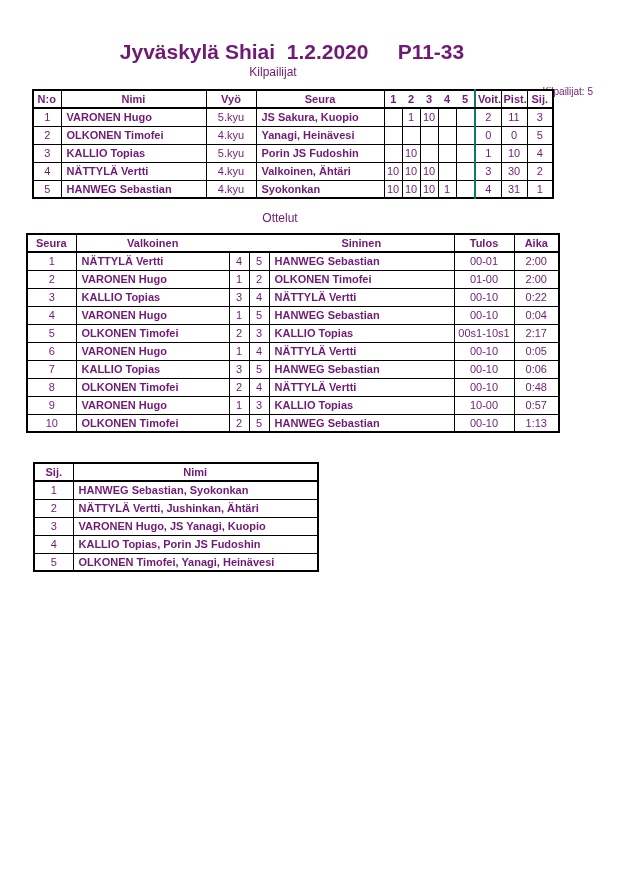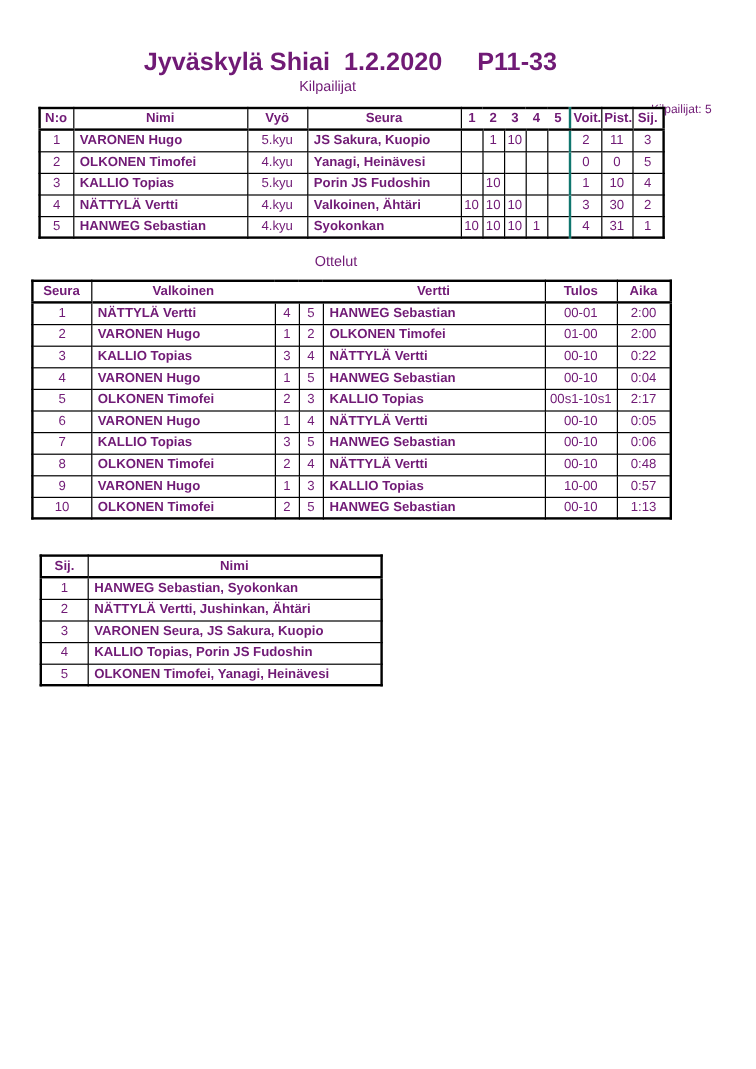--- a/index.html
+++ b/index.html
@@ -164,21 +164,21 @@
       <col style="width:185px">
         <col style="width:60px">
         <col style="width:45px">
     </colgroup>
     <thead>
       <tr>
         <th class="hl">Seura</th>
         <th class="nbr">Valkoinen</th>
         <th class="nbl nbr"></th>
         <th class="nbl nbr"></th>
-        <th class="nbl">Vertti</th>
+        <th class="nbl">Sininen</th>
         <th>Tulos</th>
         <th>Aika</th>
       </tr>
     </thead>
     <tbody>
         <tr>
           <td class="c">1</td>
           <td class="l">NÄTTYLÄ Vertti</td>
           <td class="c">4</td>
           <td class="c">5</td>
@@ -286,21 +286,21 @@
         <tr>
           <td class="c">1</td>
           <td class="l">HANWEG Sebastian, Syokonkan</td>
         </tr>
         <tr>
           <td class="c">2</td>
           <td class="l">NÄTTYLÄ Vertti, Jushinkan, Ähtäri</td>
         </tr>
         <tr>
           <td class="c">3</td>
-          <td class="l">VARONEN Seura, JS Sakura, Kuopio</td>
+          <td class="l">VARONEN Hugo, JS Yanagi, Kuopio</td>
         </tr>
         <tr>
           <td class="c">4</td>
           <td class="l">KALLIO Topias, Porin JS Fudoshin</td>
         </tr>
         <tr>
           <td class="c">5</td>
           <td class="l">OLKONEN Timofei, Yanagi, Heinävesi</td>
         </tr>
       </tbody>

